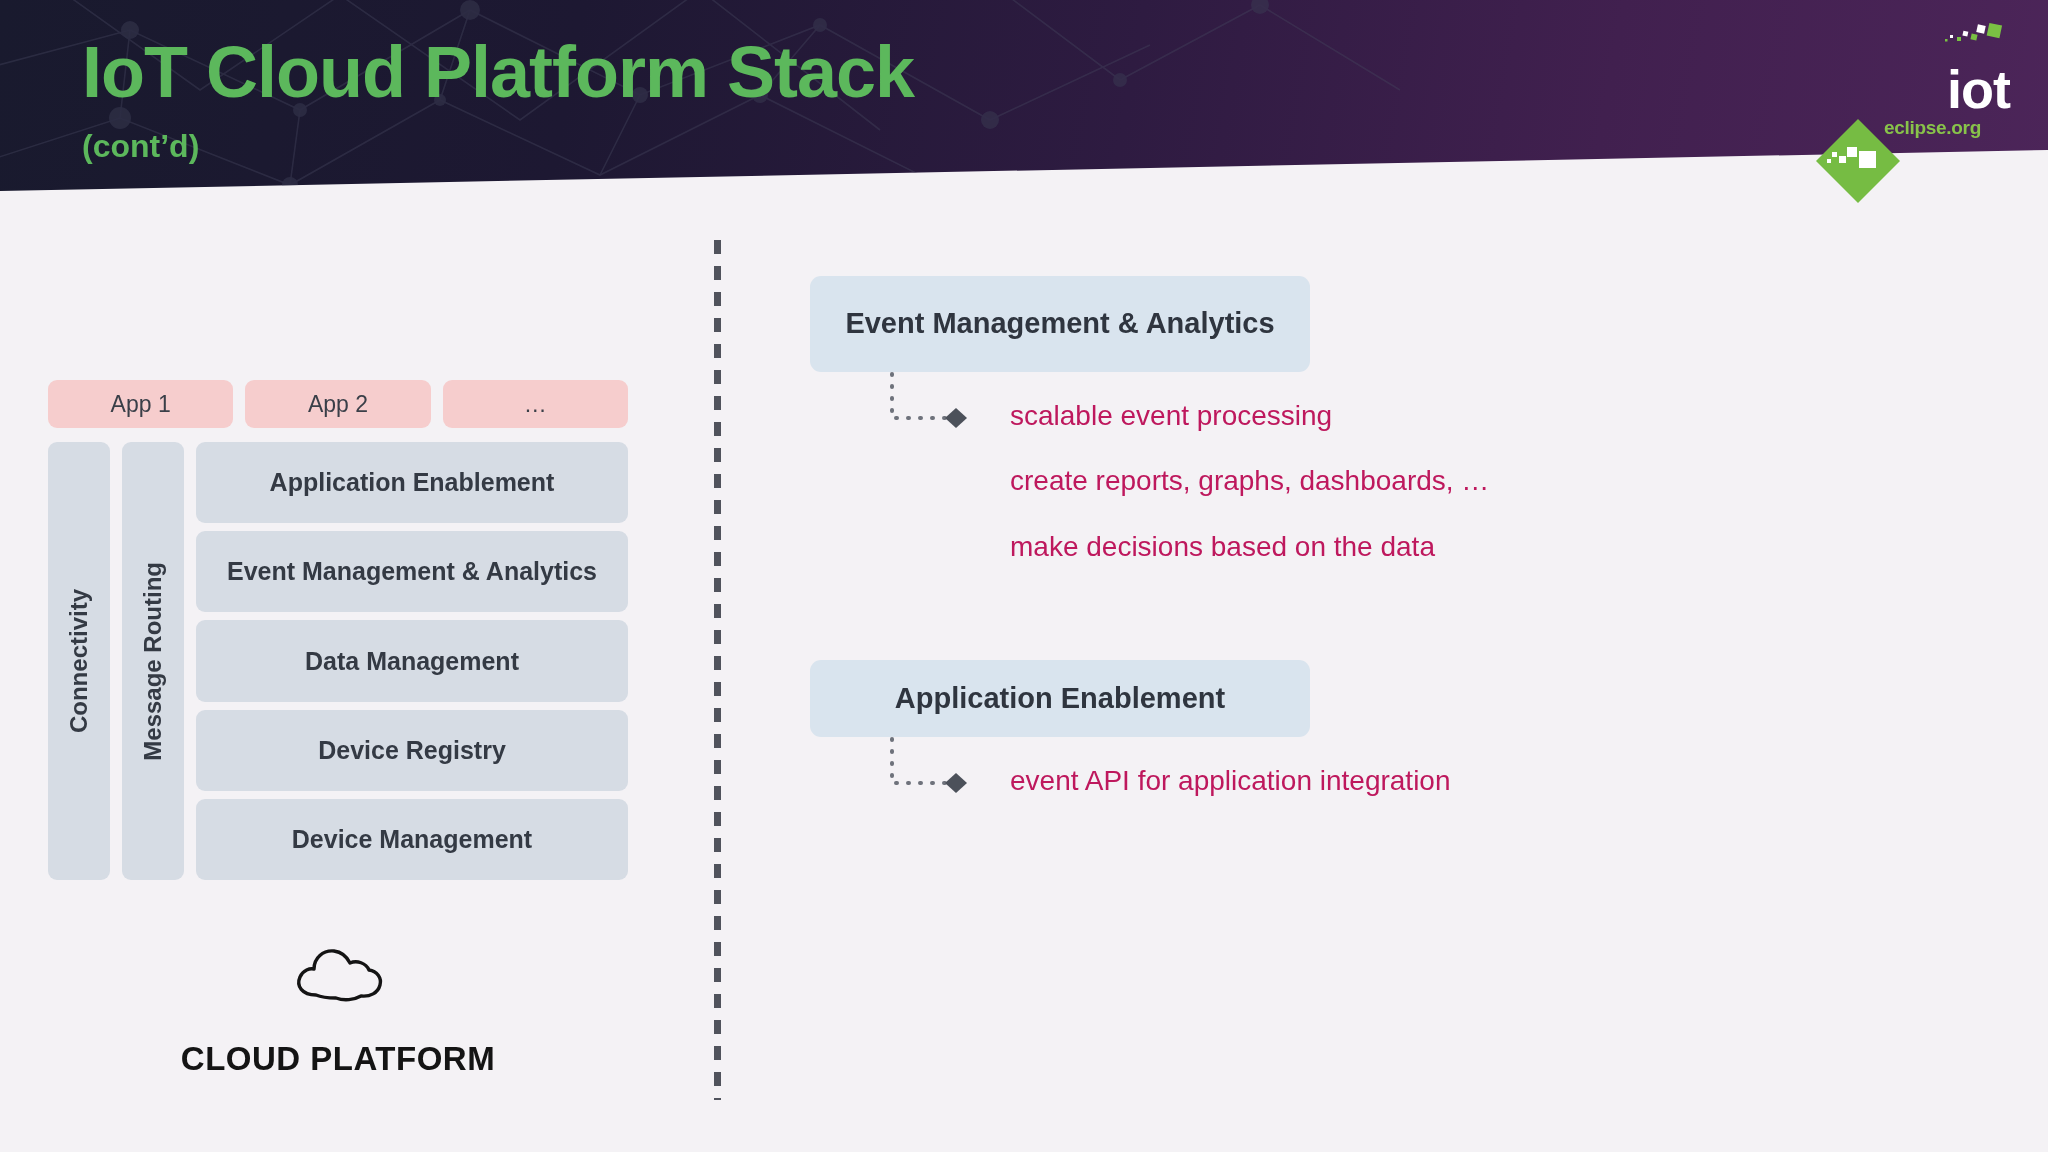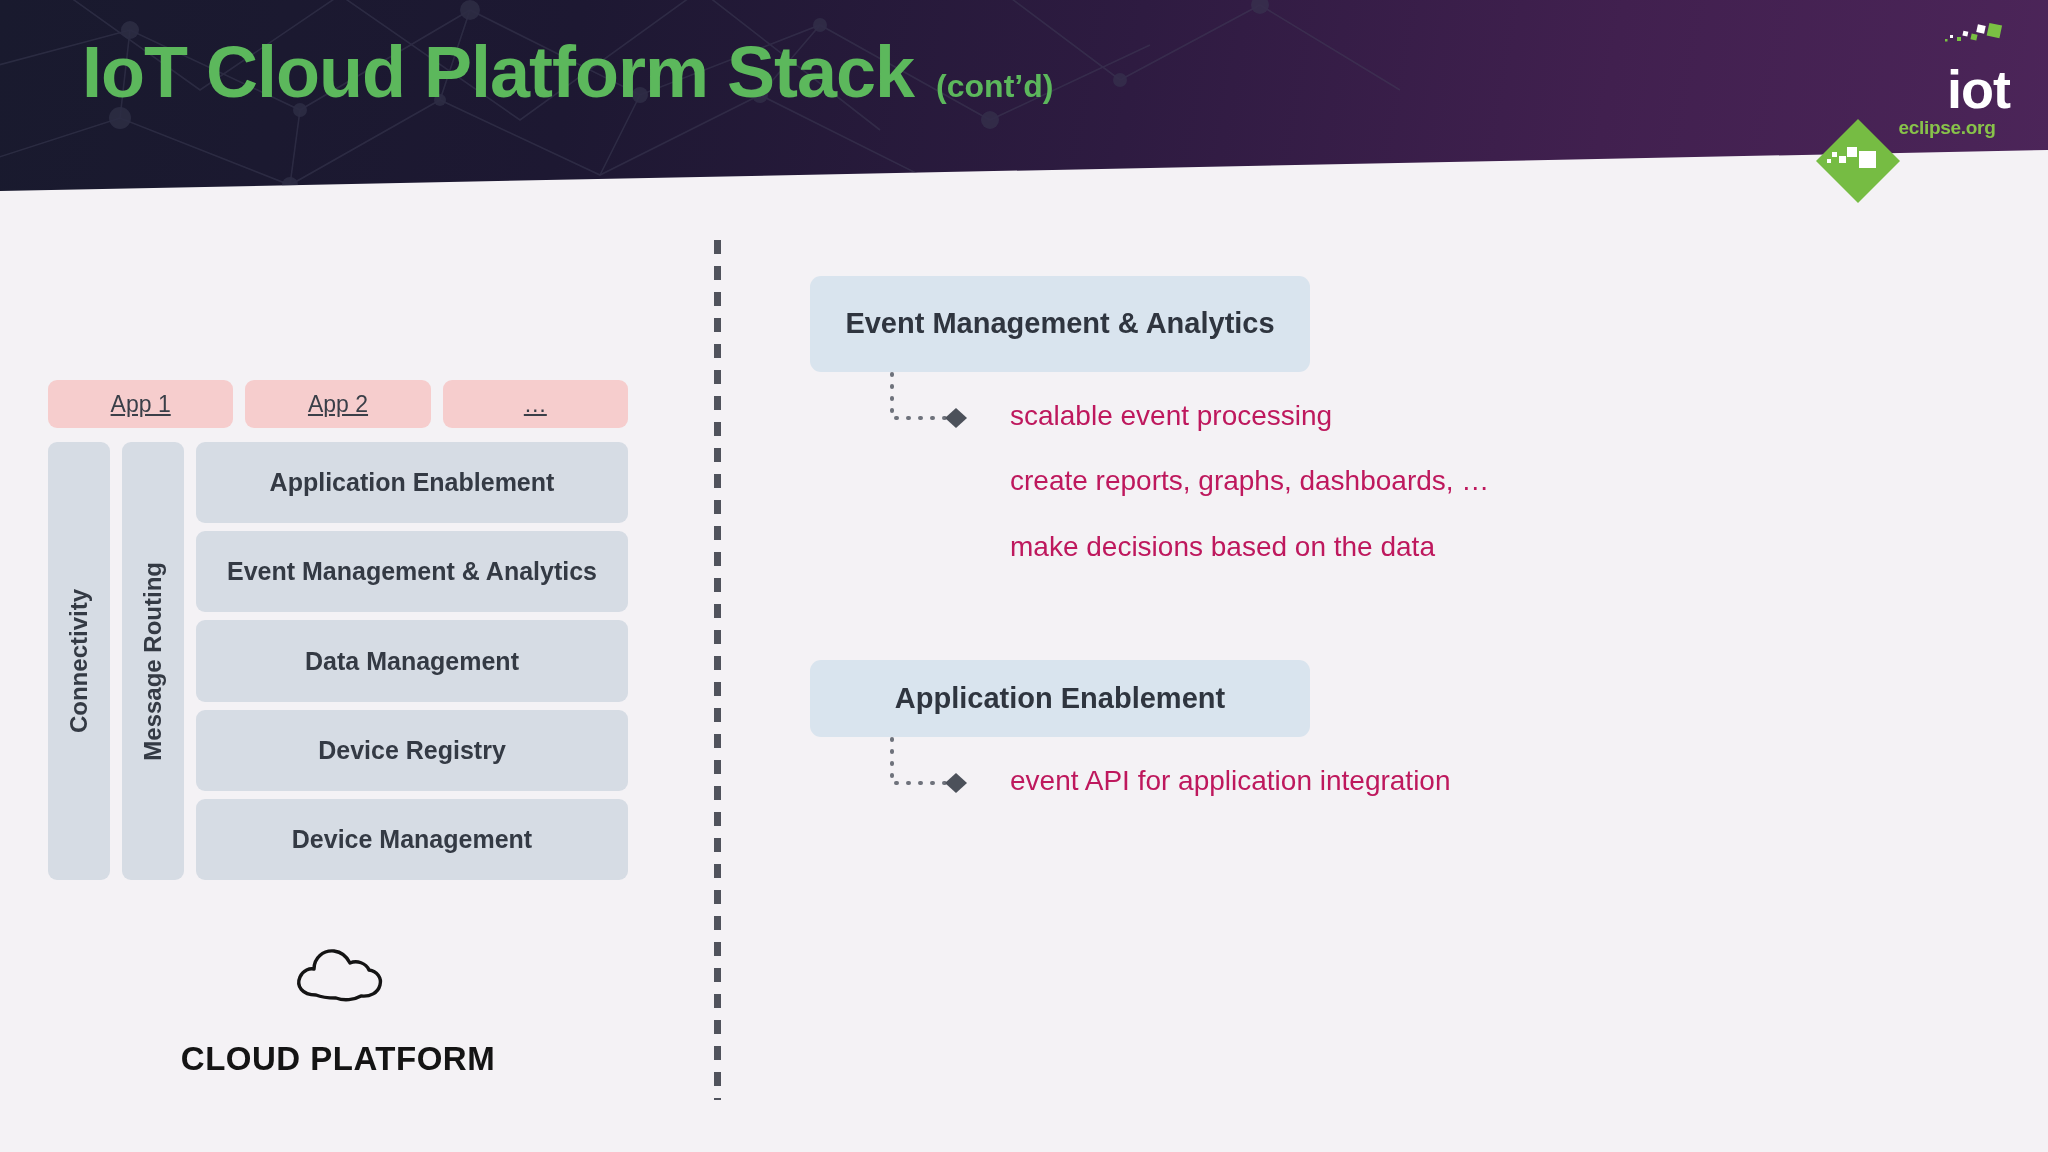--- a/index.html
+++ b/index.html
@@ -27,20 +27,21 @@
     clip-path: polygon(0 0, 2048px 0, 2048px 150px, 0 191px);
     overflow:hidden;
   }
   .header-net { position:absolute; left:0; top:0; width:2048px; height:200px; opacity:.55; }
 
   .title-wrap {
     position:absolute;
     left:82px; top:36px;
     display:flex; align-items:baseline; gap:22px;
     white-space:nowrap;
+    flex-direction:column;
   }
   .title-main {
     font-size:72px; font-weight:700;
     color:#5cb85c;
     letter-spacing:-1px;
     line-height:1;
   }
   .title-sub {
     font-size:32px; font-weight:700;
     color:#5cb85c;
@@ -55,21 +56,21 @@
   }
   .logo-iot {
     font-size:54px; font-weight:700; color:#ffffff;
     letter-spacing:-1px; line-height:1;
     text-align:right;
     margin-top:40px;
   }
   .logo-org {
     font-size:19px; font-weight:700; color:#88c34a;
     letter-spacing:-0.3px; line-height:1;
-    text-align:center; margin-top:2px;
+    margin-top:2px;
   }
   .logo-squares { position:absolute; right:6px; top:0; width:60px; height:30px; }
 
   .diamond-mark {
     position:absolute;
     left:1815px; top:118px;
     width:86px; height:86px;
   }
 
   
@@ -81,21 +82,21 @@
   .apps-row {
     position:absolute; left:0; top:0;
     width:580px; height:48px;
     display:flex; gap:12px;
   }
   .app-box {
     flex:1;
     background:#f6cdcd;
     border-radius:9px;
     display:flex; align-items:center; justify-content:center;
-    font-size:23px; color:#3a3f48;text-decoration:underline;
+    font-size:23px; color:#3a3f48;
   }
   .stack-body {
     position:absolute; left:0; top:62px;
     width:580px; height:438px;
     display:flex; gap:12px;
   }
   .side-col {
     width:62px;
     background:#d6dce4;
     border-radius:9px;

